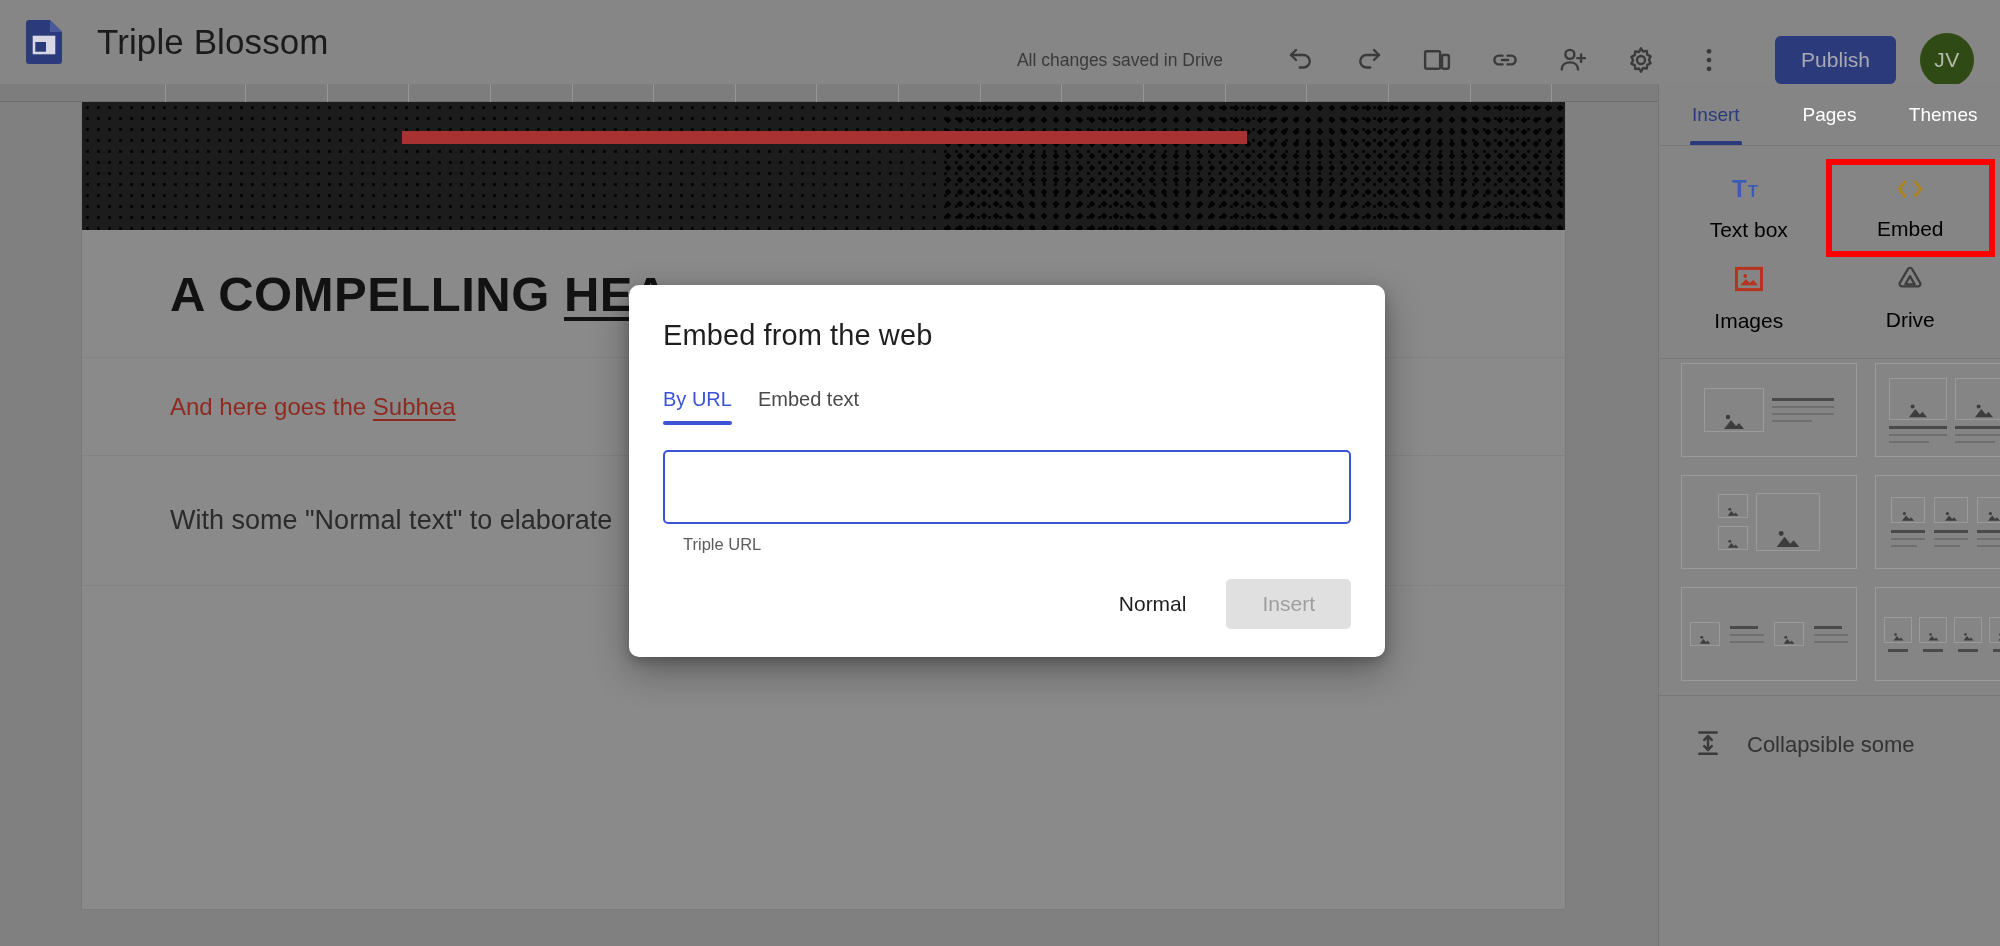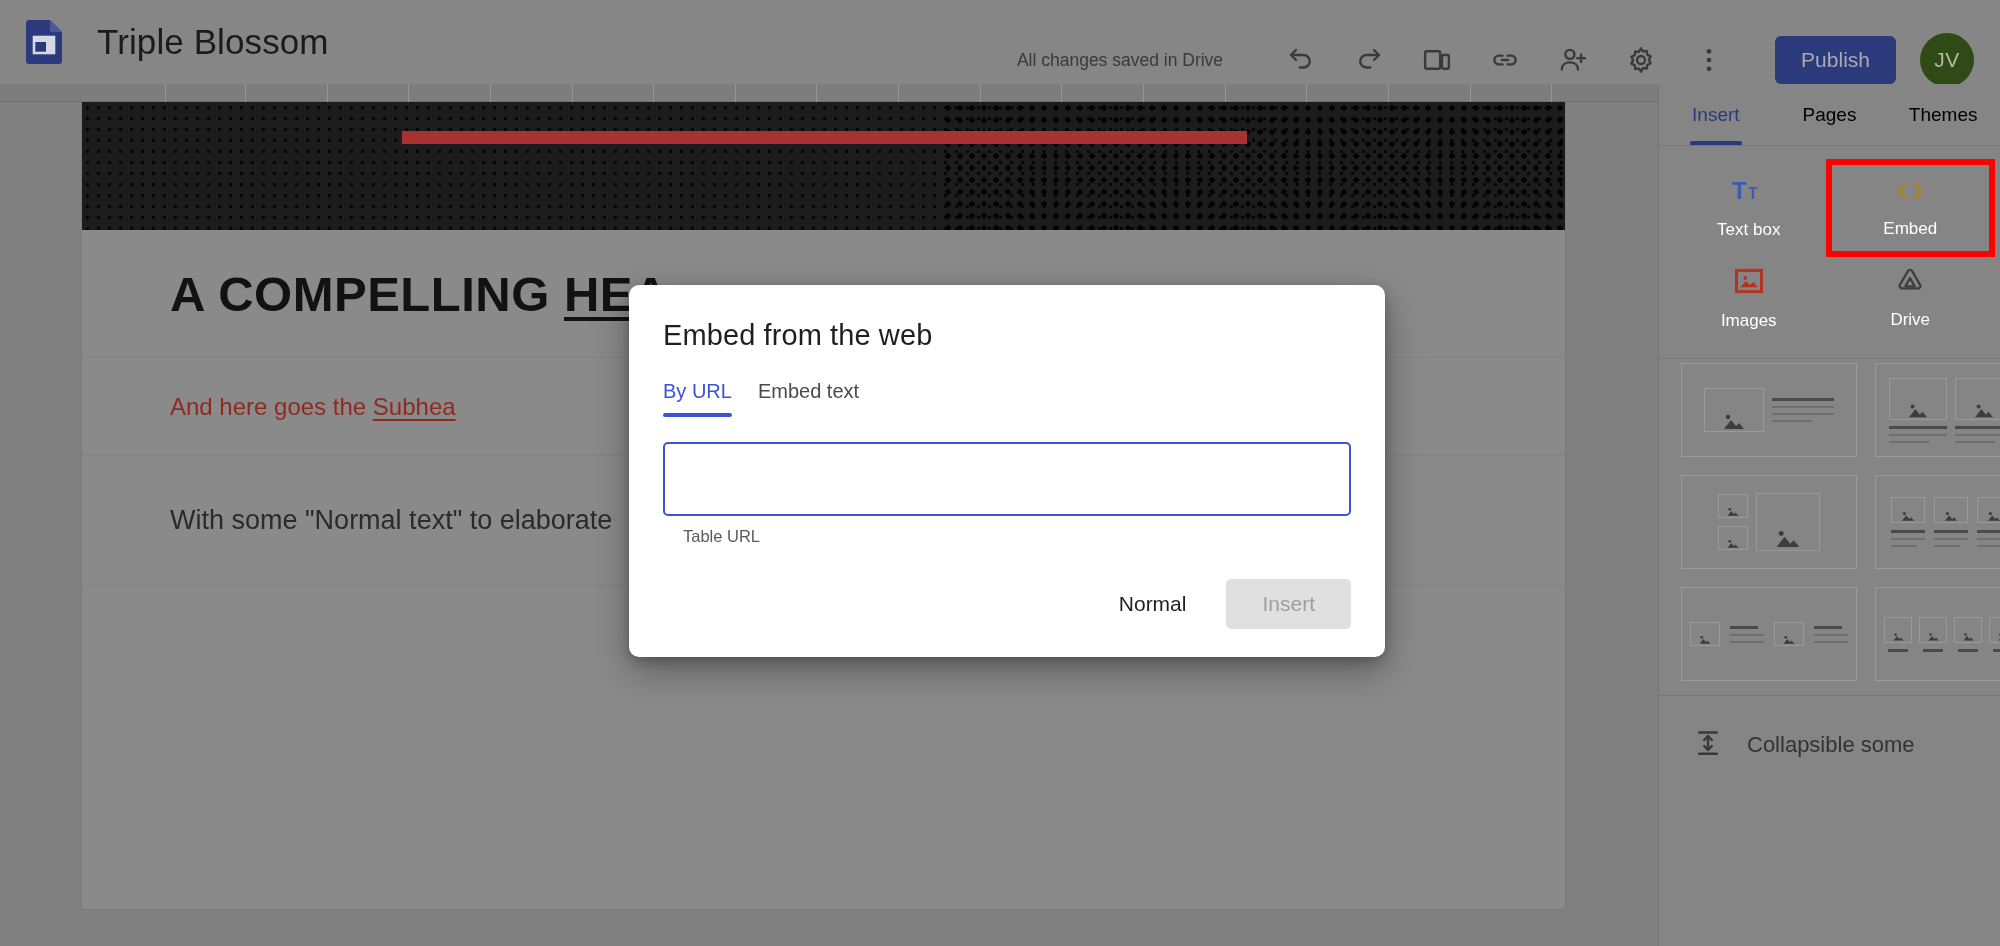--- a/index.html
+++ b/index.html
@@ -100,36 +100,36 @@
 
   
   .sidebar {
     position: absolute; top: 84px; right: 0; width: 342px; height: 862px;
     background: #858585; border-left: 1px solid #757575;
     display: flex; flex-direction: column; overflow: hidden;
   }
   .sb-tabs { display: flex; height: 62px; border-bottom: 1px solid #777; }
   .sb-tab {
     flex: 1; display: flex; align-items: center; justify-content: center;
-    font-size: 19px; color: #000000; position: relative; cursor: pointer;
+    font-size: 19px; color: #ffffff; position: relative; cursor: pointer;
   }
   .sb-tab.active { color: #2a3a7c; }
   .sb-tab.active::after {
     content: ""; position: absolute; bottom: 0; left: 50%; transform: translateX(-50%);
     width: 52px; height: 4px; background: #2a3a7c; border-radius: 2px 2px 0 0;
   }
   .sb-grid {
     display: grid; grid-template-columns: 1fr 1fr;
     padding: 18px 10px 8px 10px; gap: 2px;
   }
   .sb-cell {
     height: 88px; display: flex; flex-direction: column; align-items: center;
     justify-content: center; gap: 11px; cursor: pointer; position: relative;
   }
-  .sb-cell .lbl { font-size: 17px; color: #ffffff; }
+  .sb-cell .lbl { font-size: 21px; color: #000000; }
   .sb-cell.highlight {
     outline: 6px solid #ff0000; outline-offset: -1px;
   }
   .sb-divider { height: 1px; background: #787878; margin: 8px 0 0 0; }
 
   .blocks-head {
     display: flex; align-items: center; justify-content: space-between;
     padding: 18px 26px 10px 26px;
   }
   .blocks-title {
@@ -157,21 +157,21 @@
 
   
   .backdrop { position: absolute; inset: 0; background: rgba(0,0,0,0); }
   .dialog {
     position: absolute; left: 629px; top: 285px; width: 756px; height: 372px;
     background: #fff; border-radius: 10px;
     box-shadow: 0 14px 38px rgba(0,0,0,.32), 0 4px 12px rgba(0,0,0,.22);
     padding: 34px 34px 0 34px; display: flex; flex-direction: column;
   }
   .dlg-title { font-size: 29px; color: #1f1f1f; letter-spacing: .1px; }
-  .dlg-tabs { display: flex; gap: 26px; margin-top: 28px; }
+  .dlg-tabs { display: flex; gap: 26px; margin-top: 36px; }
   .dlg-tab {
     font-size: 20px; color: #4a4a4a; padding-bottom: 14px; position: relative; cursor: pointer;
   }
   .dlg-tab.active { color: #3b53d4; }
   .dlg-tab.active::after {
     content: ""; position: absolute; bottom: 0; left: 0; width: 100%;
     height: 4px; background: #3b53d4; border-radius: 2px;
   }
   .url-input {
     margin-top: 25px; width: 100%; height: 74px;
@@ -571,21 +571,21 @@
   <div class="dialog">
     <div class="dlg-title">Embed from the web</div>
 
     <div class="dlg-tabs">
       <div class="dlg-tab active">By URL</div>
       <div class="dlg-tab">Embed text</div>
     </div>
 
     <input class="url-input" type="text" value="" style="">
 
-    <div class="helper">Table URL</div>
+    <div class="helper">Triple URL</div>
 
     <div class="dlg-actions">
       <button class="btn-text">Normal</button>
       <button class="btn-disabled" disabled="">Insert</button>
     </div>
   </div>
 
 </div>
 
 </body></html>

